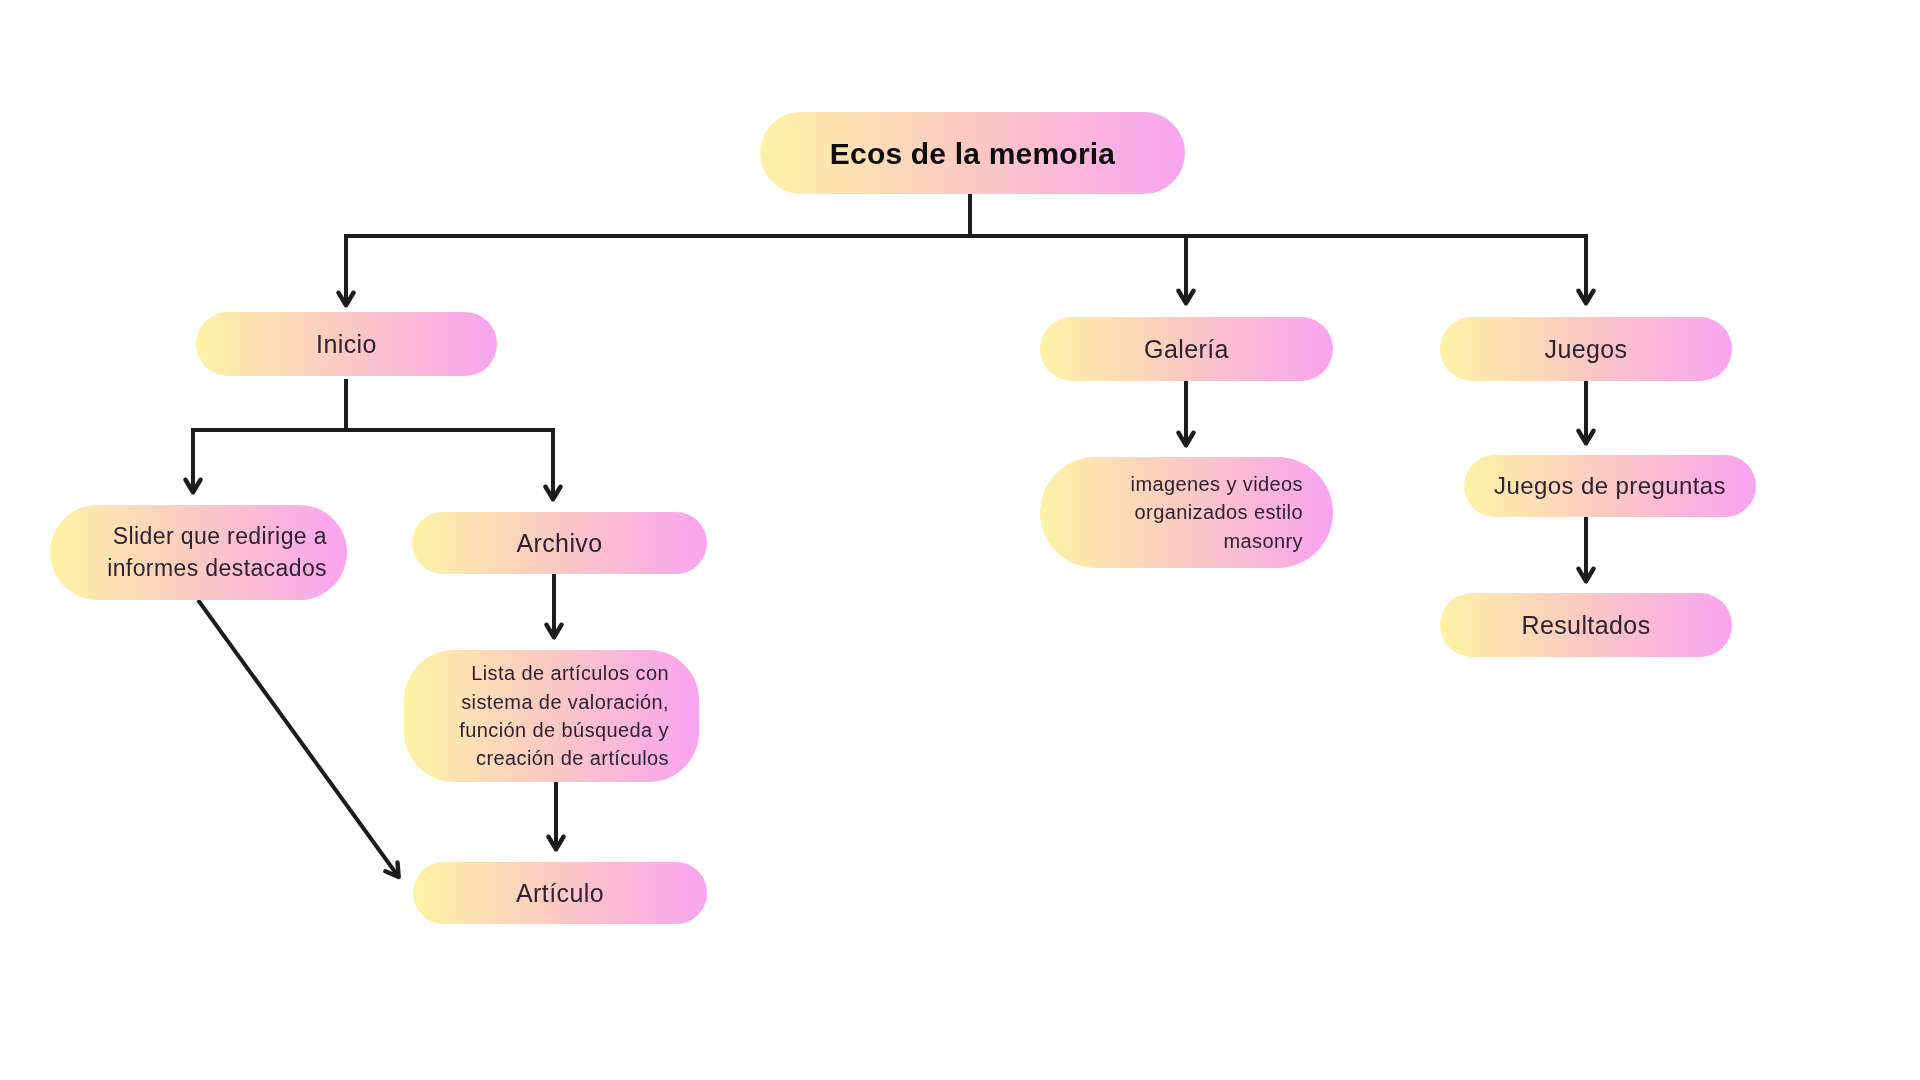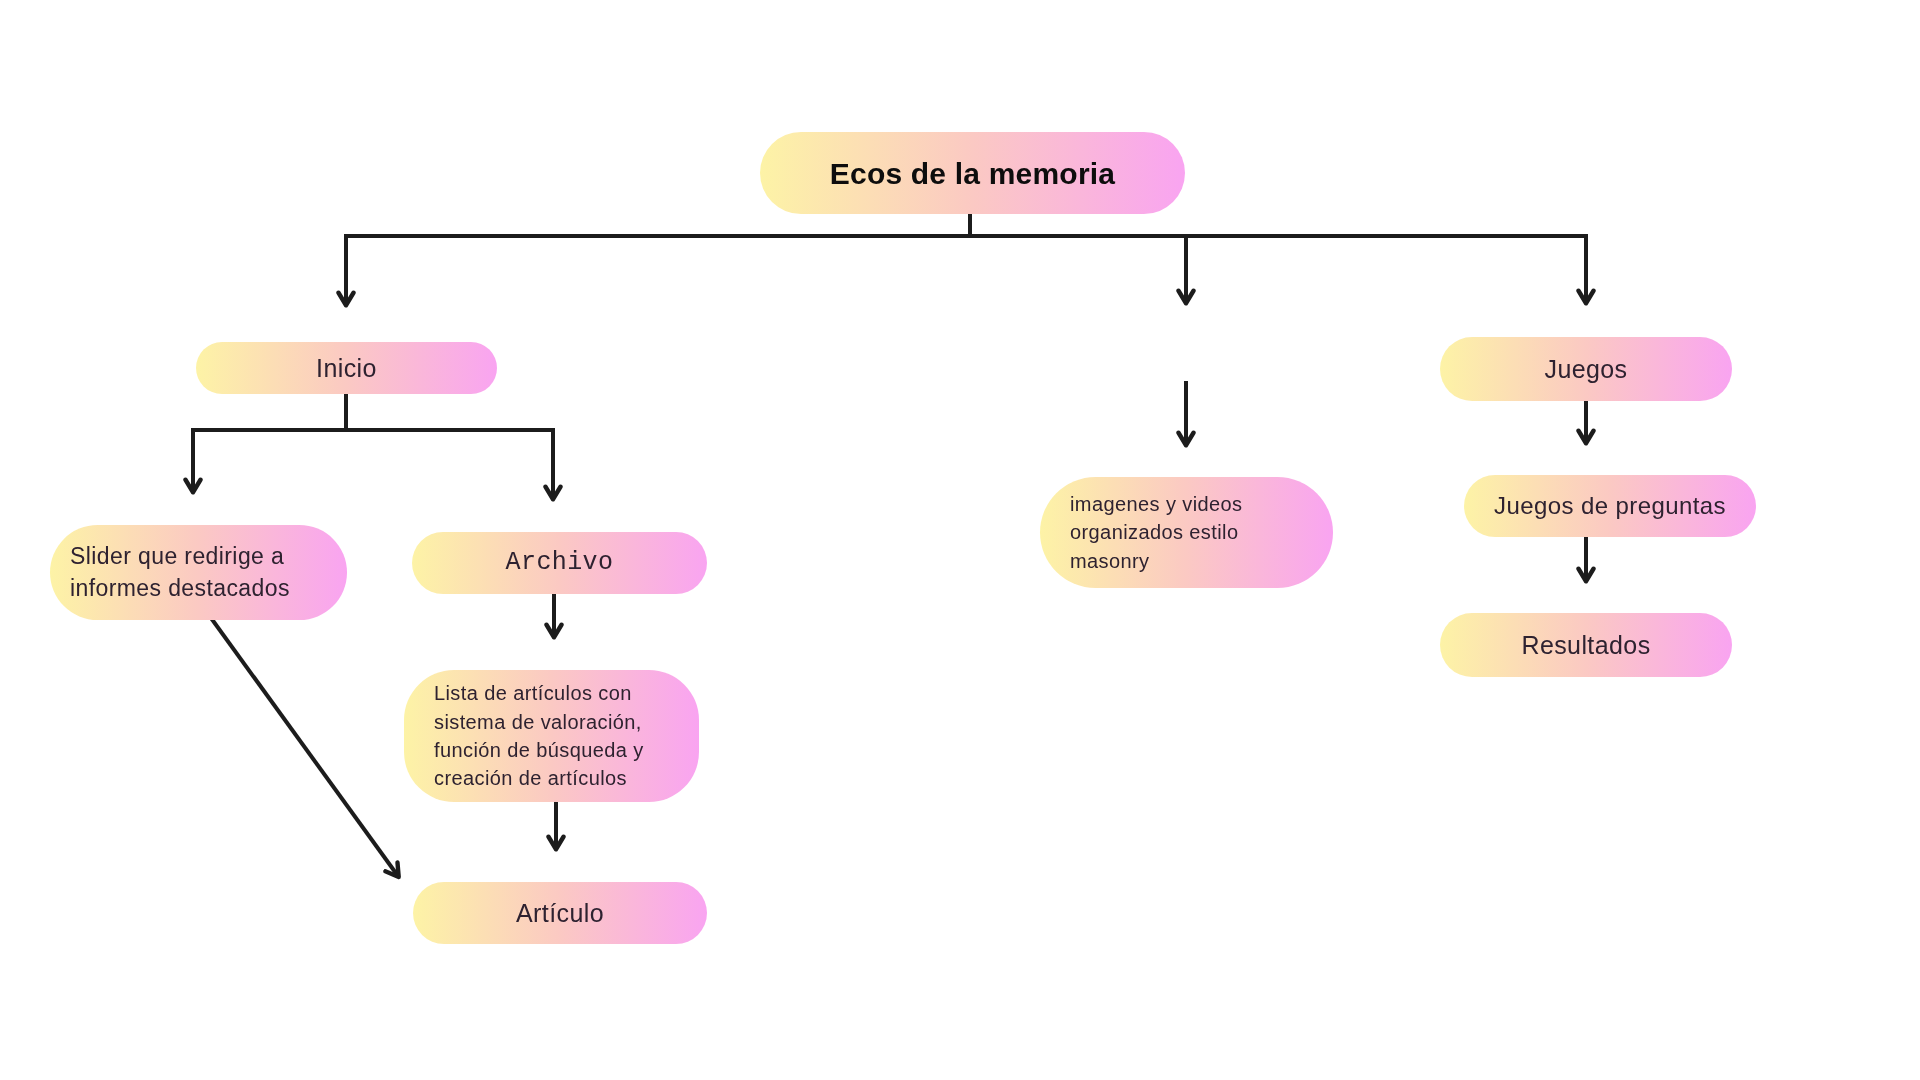--- a/index.html
+++ b/index.html
@@ -19,30 +19,29 @@
     position: absolute;
     left: 0;
     top: 0;
     pointer-events: none;
   }
   .node {
     position: absolute;
     display: flex;
     align-items: center;
     justify-content: center;
-    text-align: left;
+    text-align: right;
     background: linear-gradient(90deg, #fdf3a6 0%, #fbc9c3 50%, #f9a4f1 100%);
     border-radius: 999px;
     color: #2e2230;
     font-size: 25px;
     letter-spacing: 0.4px;
     line-height: 1.3;
     box-sizing: border-box;
     padding: 6px 22px;
-    margin-top: 20px;
   }
   .node.title {
     font-size: 30px;
     font-weight: 700;
     color: #0d0d0d;
     letter-spacing: 0.2px;
   }
   .node.small {
     font-size: 20px;
     line-height: 1.42;
@@ -89,28 +88,29 @@
 
       <path d="M1186,381 L1186,444" marker-end="url(#arrow)"></path>
 
       <path d="M1586,381 L1586,442" marker-end="url(#arrow)"></path>
       <path d="M1586,517 L1586,580" marker-end="url(#arrow)"></path>
     </g>
   </svg>
 
   <div class="node title" style="left:760px; top:112px; width:425px; height:82px;">Ecos de la memoria</div>
 
-  <div class="node" style="left:196px; top:322px; width:301px; height:52px;">Inicio</div>
+  <div class="node" style="left:196px; top:312px; width:301px; height:64px;">Inicio</div>
 
+  <div class="node" style="left:1040px; top:317px; width:293px; height:64px;">Galería</div>
 
   <div class="node" style="left:1440px; top:317px; width:292px; height:64px;">Juegos</div>
 
   <div class="node medium" style="left:50px; top:505px; width:297px; height:95px;">Slider que redirige a informes destacados</div>
 
-  <div class="node" style="left:412px; top:512px; width:295px; height:62px;font-family:Liberation Mono, monospace;">Archivo</div>
+  <div class="node" style="left:412px; top:512px; width:295px; height:62px;">Archivo</div>
 
   <div class="node small" style="left:1040px; top:457px; width:293px; height:111px;">imagenes y videos organizados estilo masonry</div>
 
   <div class="node juegos" style="left:1464px; top:455px; width:292px; height:62px;">Juegos de preguntas</div>
 
   <div class="node" style="left:1440px; top:593px; width:292px; height:64px;">Resultados</div>
 
   <div class="node small box" style="left:404px; top:650px; width:295px; height:132px;">Lista de artículos con sistema de valoración, función de búsqueda y creación de artículos</div>
 
   <div class="node" style="left:413px; top:862px; width:294px; height:62px;">Artículo</div>

